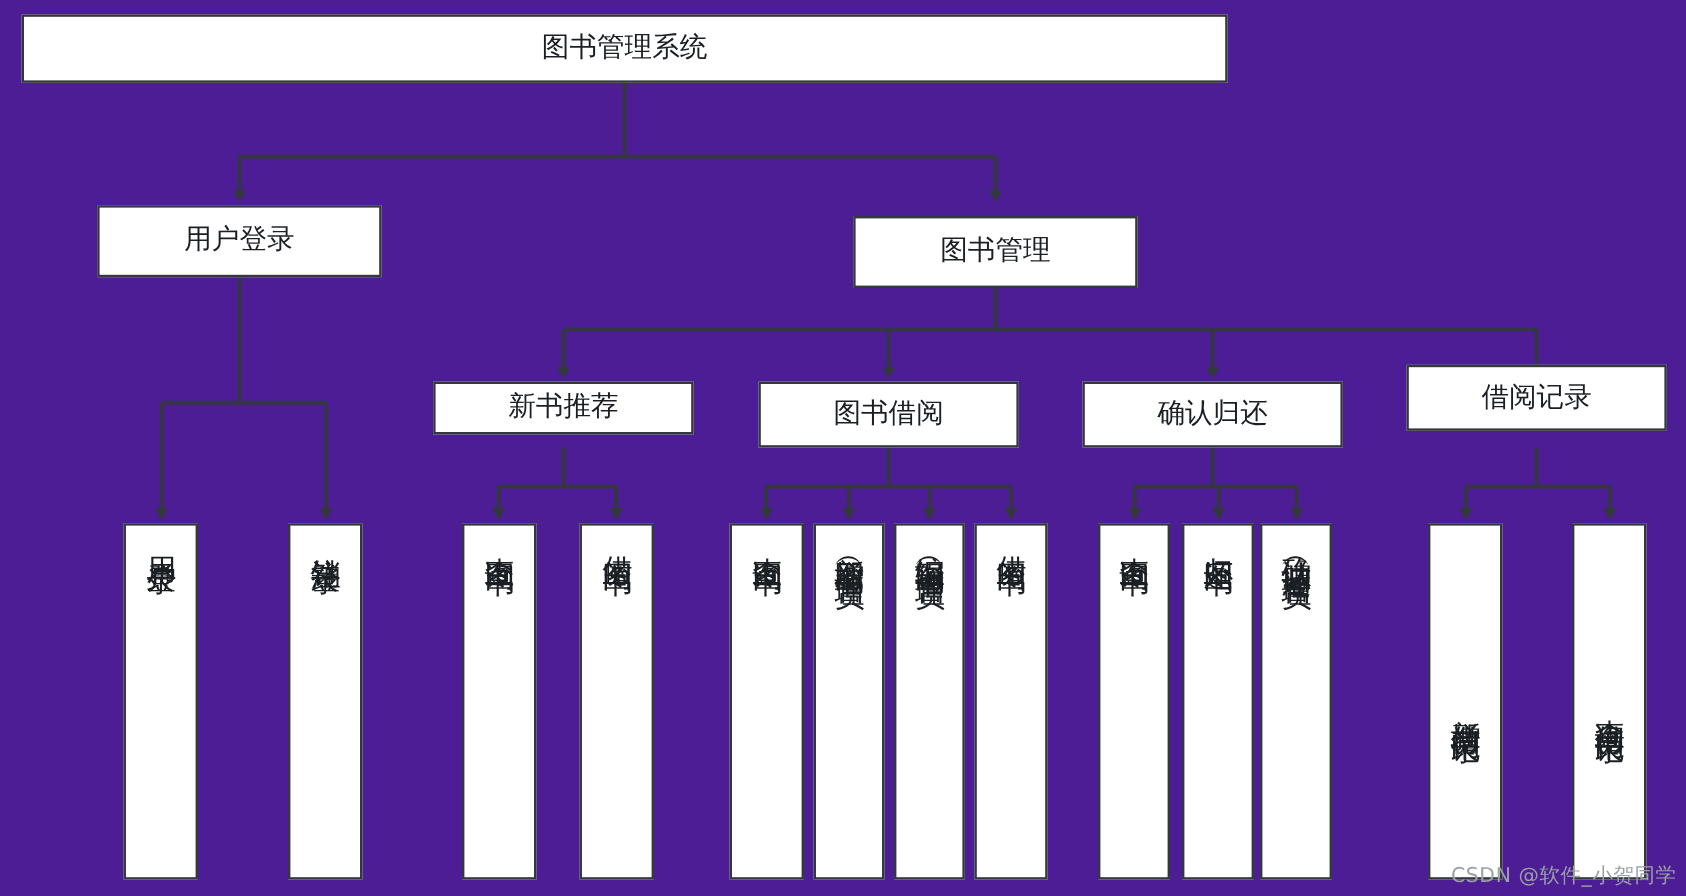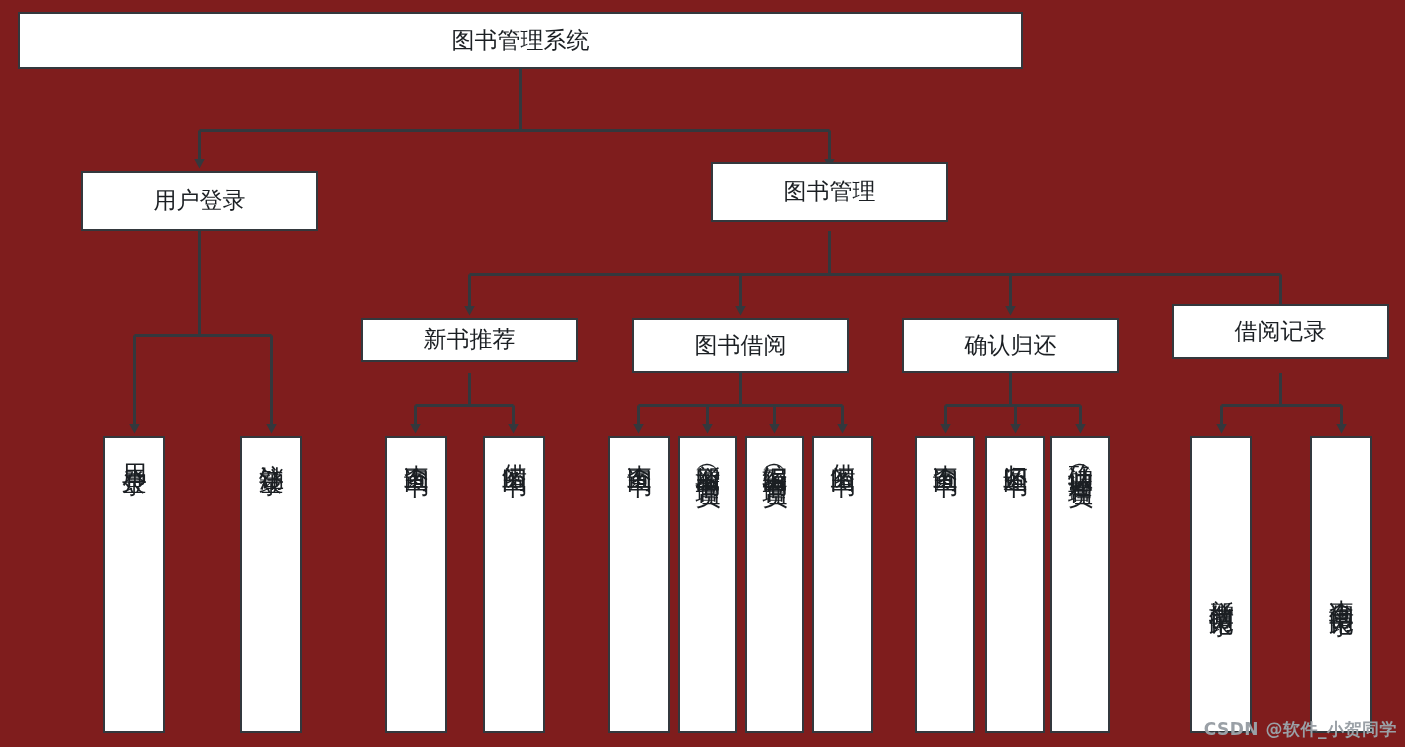--- a/index.html
+++ b/index.html
@@ -10,21 +10,21 @@
   body {
     width: 1405px;
     height: 747px;
     font-family: "DejaVu Sans", "Liberation Sans", sans-serif;
     overflow: hidden;
   }
   #diagram-root {
     position: relative;
     width: 1405px;
     height: 747px;
-    background: #7f1d1d;
+    background: #4c1d95;
   }
   #edge-layer {
     position: absolute;
     left: 0;
     top: 0;
     width: 1405px;
     height: 747px;
     pointer-events: none;
   }
   .node {
@@ -62,21 +62,20 @@
     align-self: center;
   }
   #watermark {
     position: absolute;
     right: 8px;
     bottom: 6px;
     font-size: 17px;
     color: #9aa0a6;
     white-space: nowrap;
     letter-spacing: 0.5px;
-    font-weight: bold;
   }
 </style>
 </head>
 <body>
 
 <div id="diagram-root">
 
   <svg id="edge-layer" viewBox="0 0 1405 747" width="1405" height="747" xmlns="http://www.w3.org/2000/svg">
     <defs>
       <marker id="arrow" markerWidth="10" markerHeight="11" refX="1.5" refY="5.5" orient="auto" markerUnits="userSpaceOnUse">
@@ -127,21 +126,21 @@
     </g>
   </svg>
 
   <div class="node horiz" id="node-root" style="left: 18px; top: 12px; width: 1005px; height: 57px;">
     <span class="node-label">图书管理系统</span>
   </div>
 
   <div class="node horiz" id="node-l1-0" style="left: 81px; top: 171px; width: 237px; height: 60px;">
     <span class="node-label">用户登录</span>
   </div>
-  <div class="node horiz" id="node-l1-1" style="left: 711px; top: 162px; width: 237px; height: 60px;">
+  <div class="node horiz" id="node-l1-1" style="left: 711px; top: 180px; width: 237px; height: 60px;">
     <span class="node-label">图书管理</span>
   </div>
 
   <div class="node horiz" id="node-l2-0" style="left: 361px; top: 318px; width: 217px; height: 44px;">
     <span class="node-label">新书推荐</span>
   </div>
   <div class="node horiz" id="node-l2-1" style="left: 632px; top: 318px; width: 217px; height: 55px;">
     <span class="node-label">图书借阅</span>
   </div>
   <div class="node horiz" id="node-l2-2" style="left: 902px; top: 318px; width: 217px; height: 55px;">

